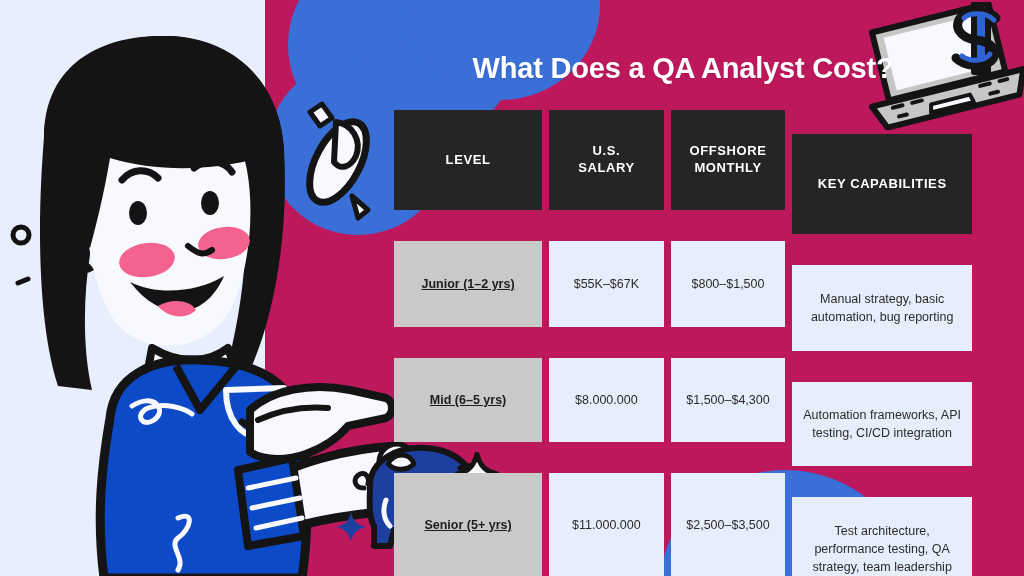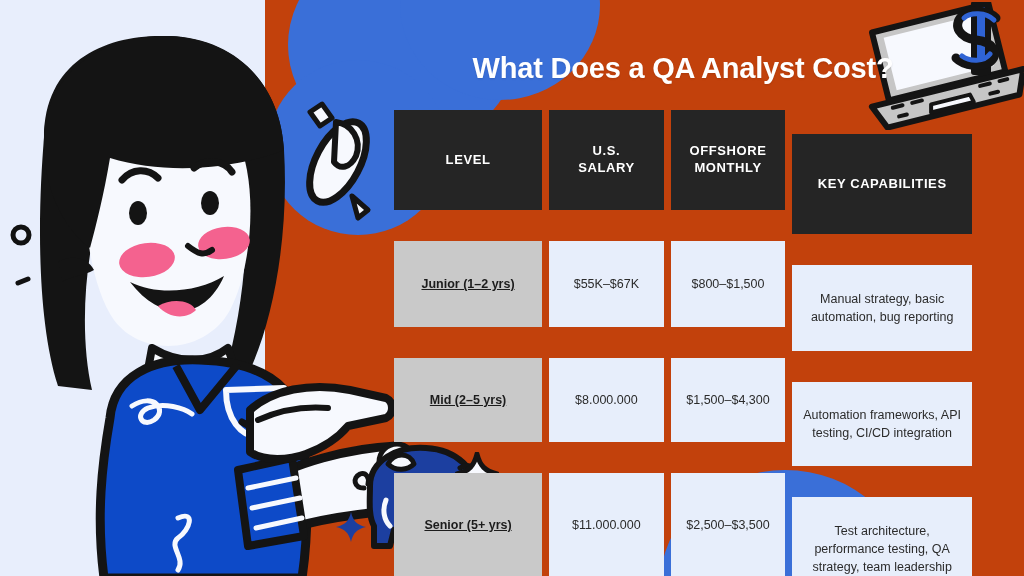--- a/index.html
+++ b/index.html
@@ -2,21 +2,21 @@
 <html><head>
 <meta charset="utf-8">
 <style>
   html,body{margin:0;padding:0;}
   body{
     width:1024px;height:576px;overflow:hidden;
     font-family:"Liberation Sans", sans-serif;
     background:#0d4ac8;
     position:relative;
   }
-  .stage{position:absolute;inset:0;overflow:hidden;background:#c2410c;}
+  .stage{position:absolute;inset:0;overflow:hidden;background:#be185d;}
 
   
   .blob{position:absolute;background:#3a6fd8;border-radius:50%;}
   .blob-top-a{left:288px;top:-60px;width:230px;height:210px;}
   .blob-top-b{left:400px;top:-90px;width:200px;height:190px;}
   .blob-top-c{left:268px;top:60px;width:180px;height:175px;}
   .blob-bottom{left:660px;top:470px;width:250px;height:230px;}
 
   
   .left-panel{
@@ -245,21 +245,21 @@
     </div>
 
     <div class="row body-row r1">
       <div class="cell c-level">Junior (1–2 yrs)</div>
       <div class="cell c-us">$55K–$67K</div>
       <div class="cell c-off">$800–$1,500</div>
       <div class="cell c-cap">Manual strategy, basic automation, bug reporting</div>
     </div>
 
     <div class="row body-row r2">
-      <div class="cell c-level">Mid (2–5 yrs)</div>
+      <div class="cell c-level">Mid (6–5 yrs)</div>
       <div class="cell c-us">$8.000.000</div>
       <div class="cell c-off">$1,500–$4,300</div>
       <div class="cell c-cap">Automation frameworks, API testing, CI/CD integration</div>
     </div>
 
     <div class="row body-row r3">
       <div class="cell c-level">Senior (5+ yrs)</div>
       <div class="cell c-us">$11.000.000</div>
       <div class="cell c-off">$2,500–$3,500</div>
       <div class="cell c-cap">Test architecture, performance testing, QA strategy, team leadership</div>

